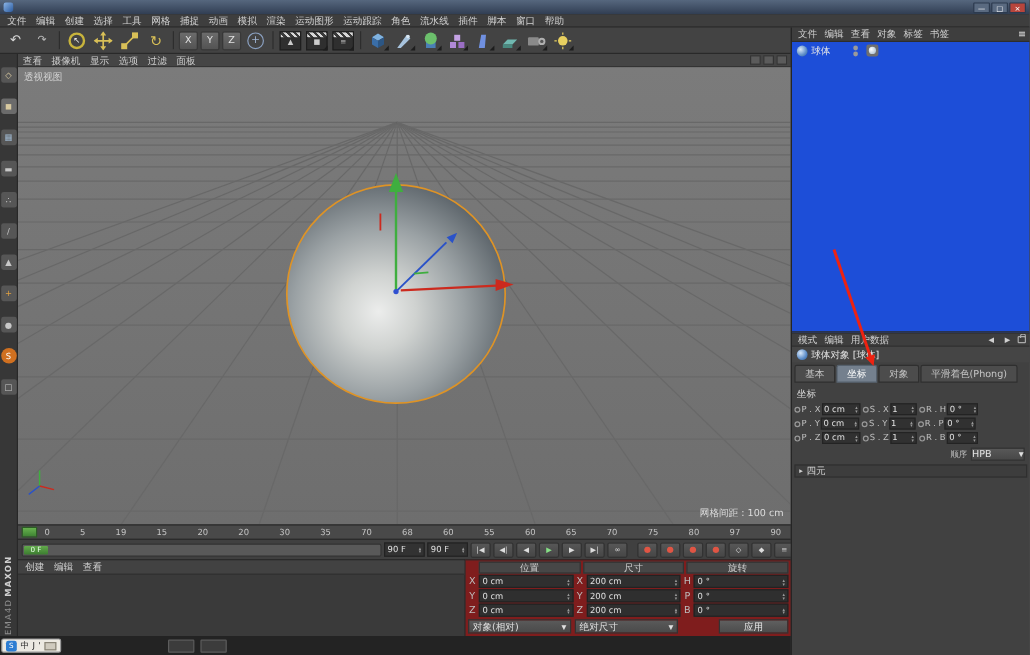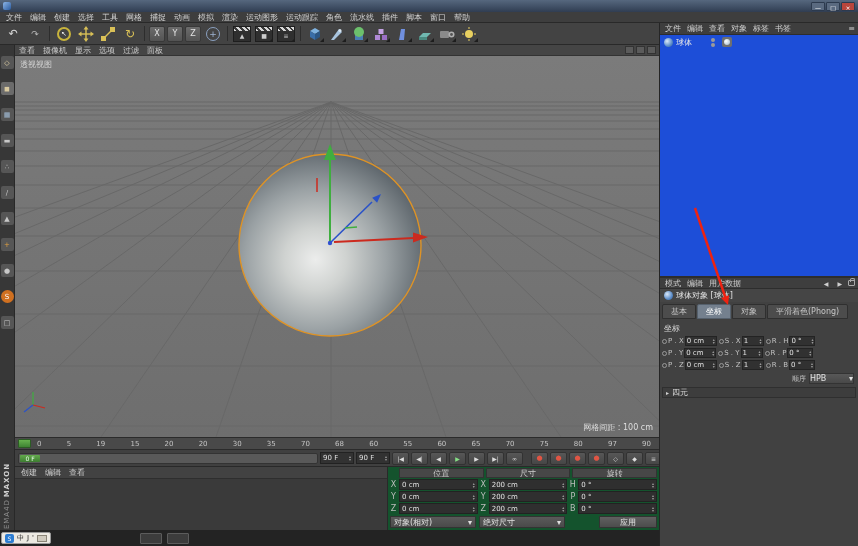--- a/index.html
+++ b/index.html
@@ -54,21 +54,21 @@
 .framebox{width:34px;height:12px;background:#323232;border:1px solid #222;color:#e0e0e0;display:flex;align-items:center;justify-content:space-between;padding:0 2px;flex:none;font-size:7px}
 .spin{display:flex;flex-direction:column;font-size:4px;color:#9a9a9a;line-height:3px}
 .pbtn{width:17px;height:13px;background:linear-gradient(#575757,#464646);border:1px solid #323232;border-radius:2px;color:#ddd;font-size:6px;display:flex;align-items:center;justify-content:center;flex:none}
 .pbtn.play{color:#86e086}
 .rec{color:#e05544;font-size:7px}
 
 #material-mgr{left:15px;top:466px;width:373px;height:64px;background:#3a3a3a;border-top:1px solid #292929;border-right:1px solid #292929}
 #material-mgr .mmenu{height:12px;background:#424242;border-bottom:1px solid #2e2e2e;display:flex;align-items:center;padding-left:2px}
 #material-mgr .mmenu span{padding:0 4px;color:#cfcfcf}
 
-#coord-mgr{left:388px;top:466px;width:271px;height:64px;background:#14532d;border-top:1px solid #292929;padding:1px 2px;display:flex;flex-direction:column;gap:1px}
+#coord-mgr{left:388px;top:466px;width:271px;height:64px;background:#7f1d1d;border-top:1px solid #292929;padding:1px 2px;display:flex;flex-direction:column;gap:1px}
 .cm-head{display:flex;gap:2px}
 .cm-head span{width:88px;text-align:center;color:#cfcfcf;background:#474747;border:1px solid #333;height:10px;line-height:9px}
 .cm-row{display:flex;gap:2px;align-items:center}
 .cm-cell{display:flex;align-items:center;gap:2px;width:88px}
 .cm-label{width:7px;color:#bdbdbd;text-align:center}
 .cm-input{flex:1;height:11px;background:#2f2f2f;border:1px solid #222;color:#e0e0e0;display:flex;align-items:center;justify-content:space-between;padding:0 2px;font-size:7px}
 .cm-foot{display:flex;gap:3px;margin-top:1px}
 .cm-select{width:86px;height:12px;background:linear-gradient(#5a5a5a,#4a4a4a);border:1px solid #333;display:flex;align-items:center;justify-content:space-between;padding:0 3px;color:#e0e0e0}
 .cm-apply{width:58px;height:12px;background:linear-gradient(#606060,#4c4c4c);border:1px solid #333;color:#e6e6e6;display:flex;align-items:center;justify-content:center;margin-left:auto}
 

